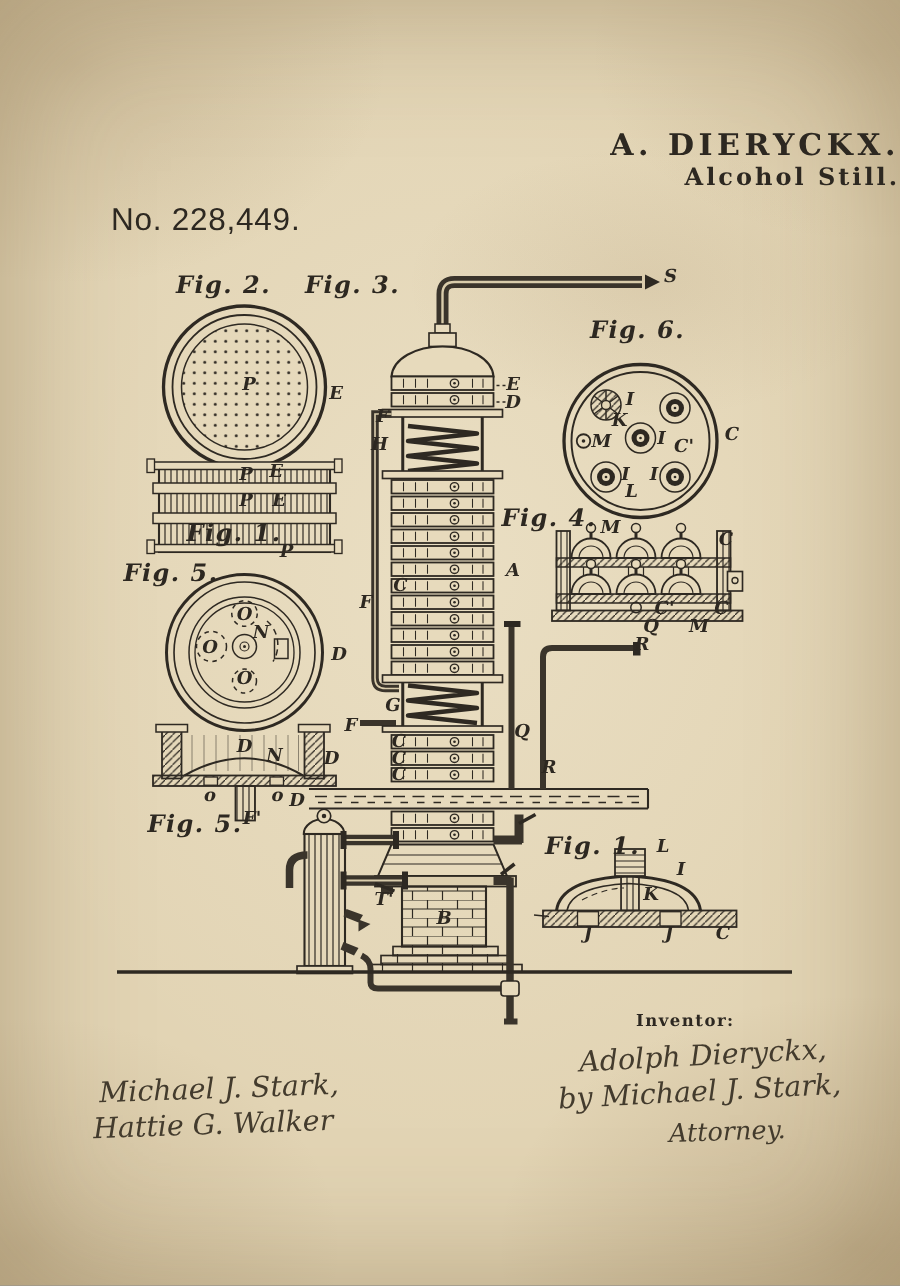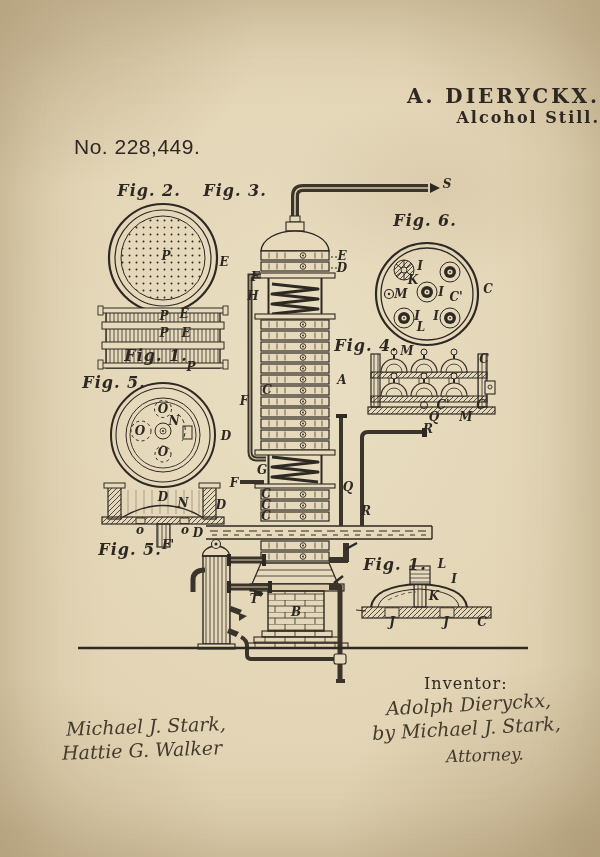--- a/index.html
+++ b/index.html
@@ -21,21 +21,21 @@
   .patent-name{top:84px;font-size:20px;font-weight:bold;letter-spacing:3px;}
   .patent-title{top:108px;font-size:16px;font-weight:bold;letter-spacing:2px;padding-left:43px;}
   .patent-no{top:135px;left:74px;font-family:"Liberation Sans",sans-serif;font-weight:normal;font-size:21px;letter-spacing:.5px;}
   .patent-date{top:135px;right:72px;font-family:"Liberation Sans",sans-serif;font-weight:bold;font-size:16.5px;letter-spacing:.5px;}
   .drawing-svg{position:absolute;left:0;top:0;}
   .anno-layer{position:absolute;left:0;top:0;width:600px;height:857px;pointer-events:none;}
   .fig-caption{position:absolute;transform:translate(-50%,-50%);font-style:italic;font-weight:bold;
     font-size:16px;letter-spacing:1px;white-space:nowrap;color:#2d2821;}
   .part-label{position:absolute;transform:translate(-50%,-50%);font-style:italic;font-weight:bold;
     font-size:12px;white-space:nowrap;color:#2d2821;}
-  .heading{position:absolute;font-weight:normal;font-size:16px;letter-spacing:1px;}
+  .heading{position:absolute;font-weight:bold;font-size:11px;letter-spacing:1px;}
   .witnesses-heading{left:96px;top:698px;}
   .inventor-heading{left:424px;top:674px;}
   .sig{position:absolute;font-style:italic;color:#433b2d;white-space:nowrap;}
   .sig-w1{left:66px;top:715px;font-size:19px;transform:rotate(-2deg);}
   .sig-w2{left:62px;top:739px;font-size:19px;transform:rotate(-2deg);}
   .sig-inv{left:386px;top:693px;font-size:19px;transform:rotate(-3deg);}
   .sig-by{left:372px;top:717px;font-size:19px;transform:rotate(-3deg);}
   .sig-att{left:446px;top:745px;font-size:17px;transform:rotate(-2deg);}
 </style>
 </head>

